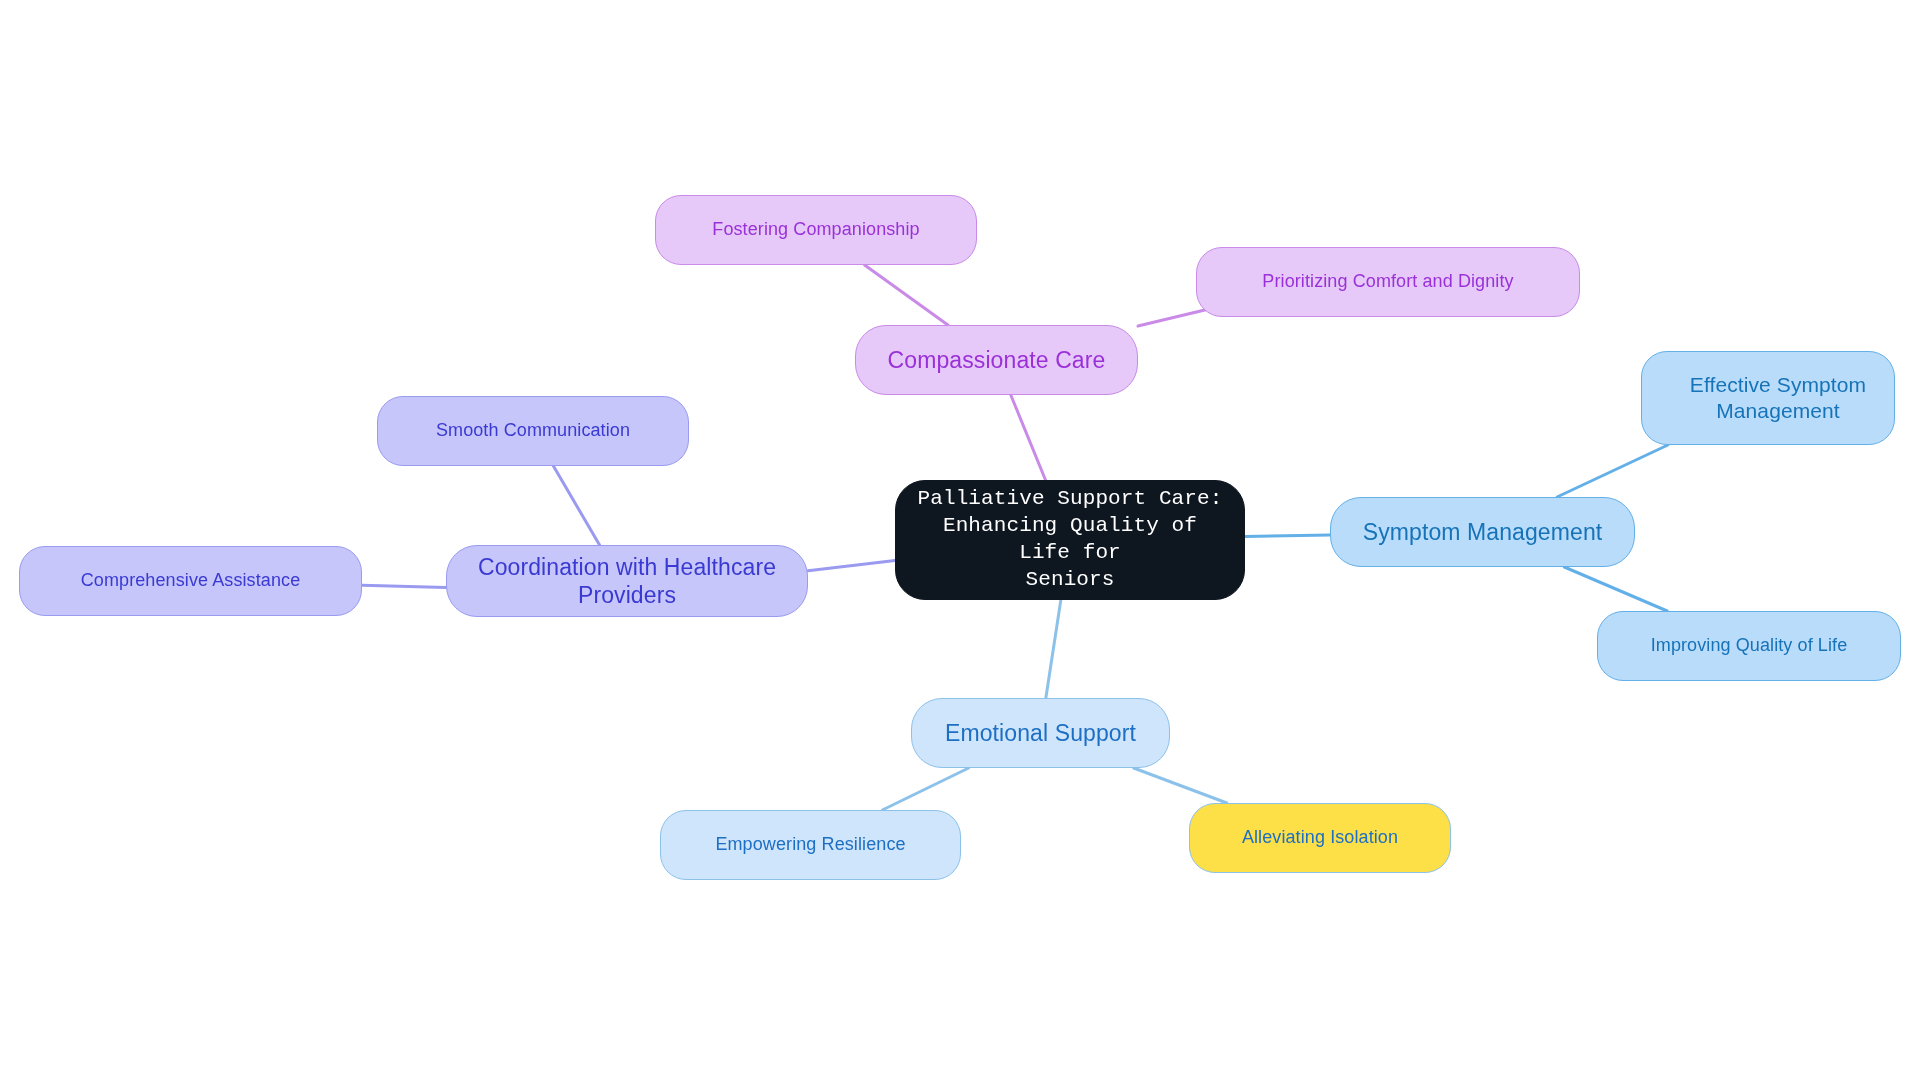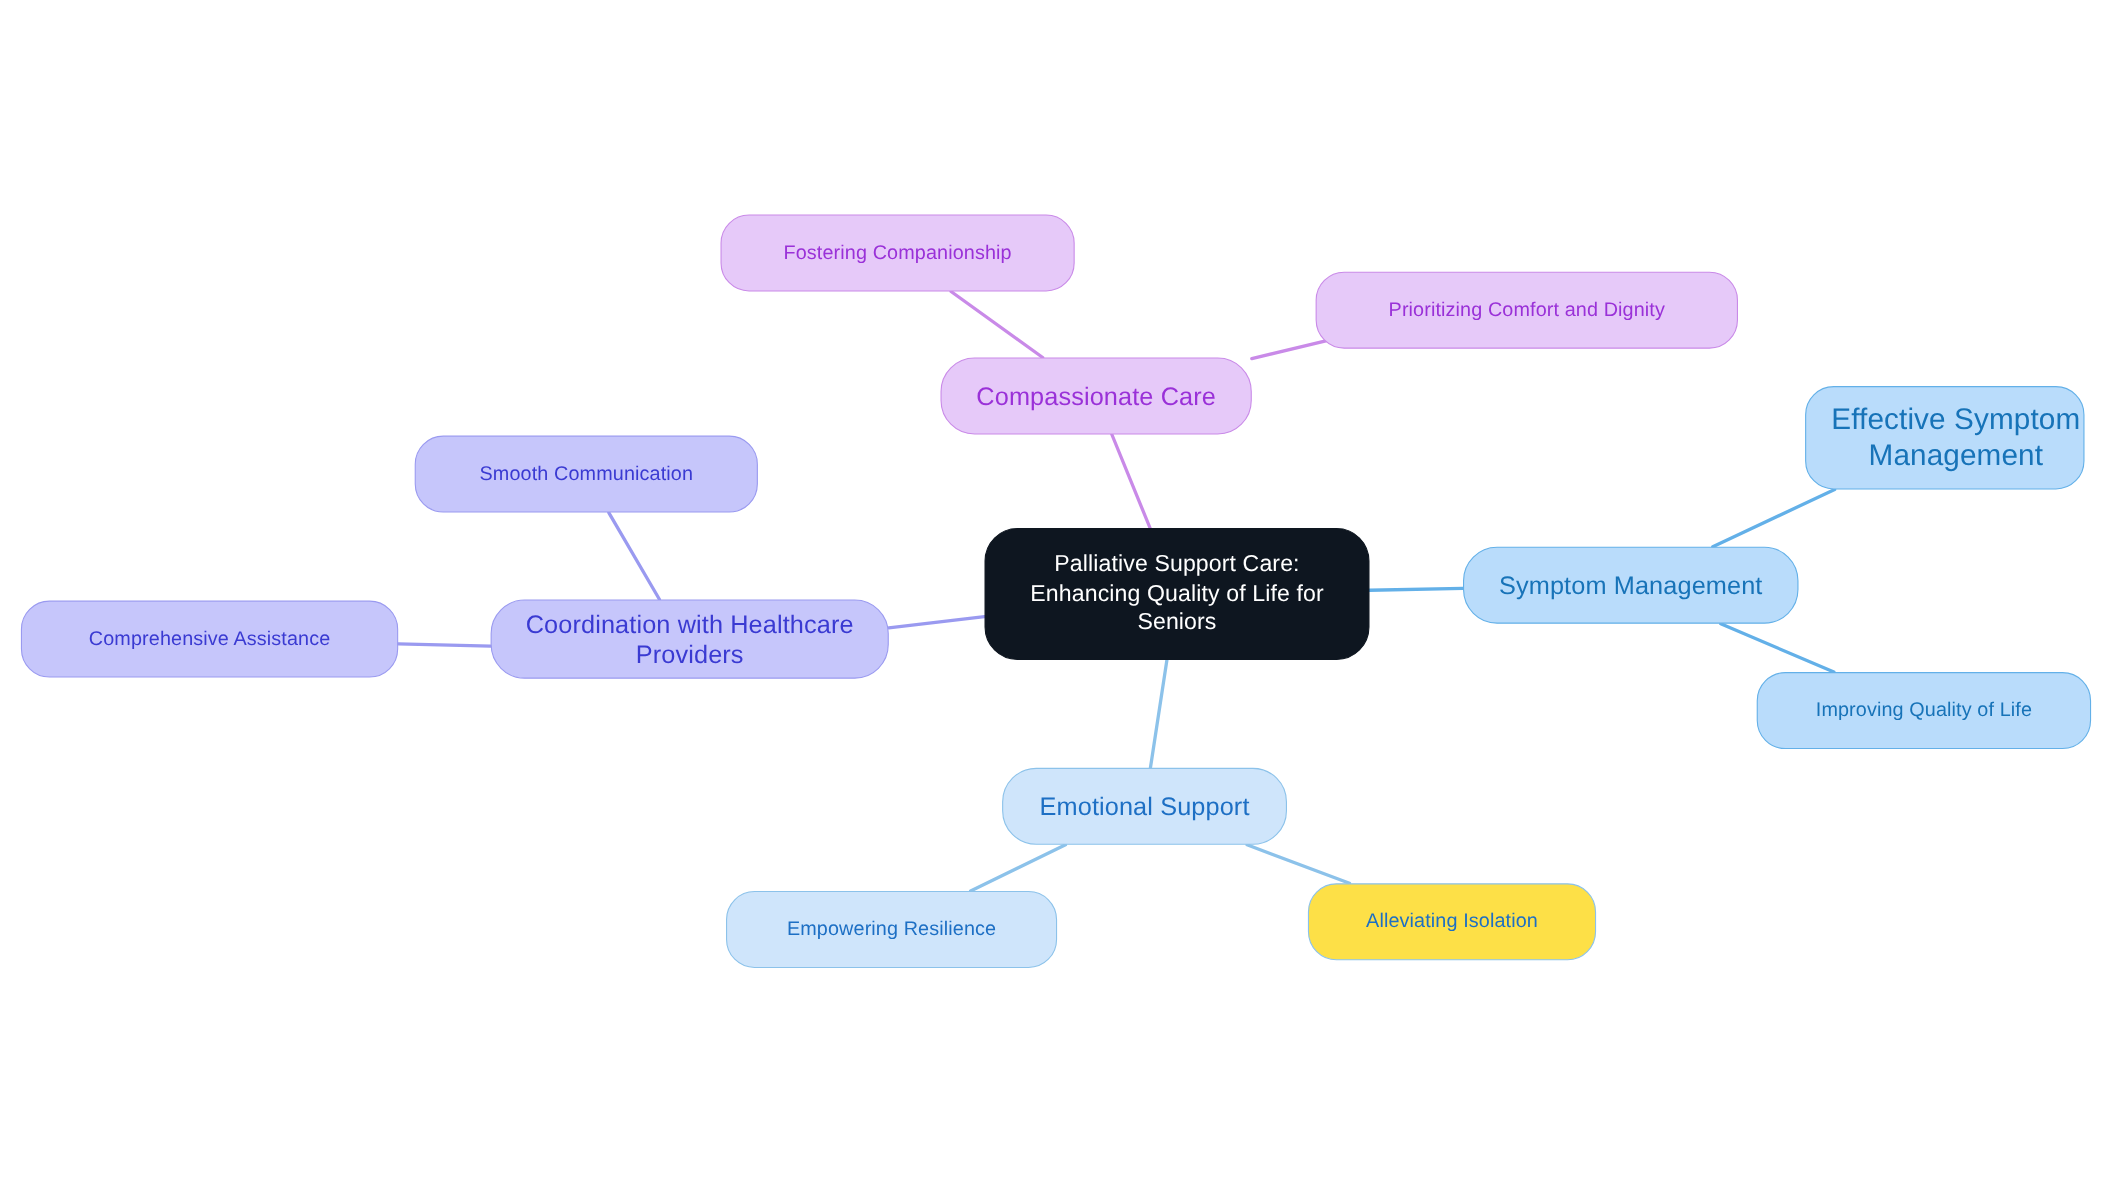--- a/index.html
+++ b/index.html
@@ -40,21 +40,21 @@
   }
   .node-root {
     border-radius: 30px;
     border-width: 1px;
     font-size: 21px;
     padding: 6px 18px;
     line-height: 1.28;
   }
   .node-branch  { font-size: 23px; border-radius: 31px; }
   .node-leaf    { font-size: 18px; }
-  .node-leaf-2l { font-size: 27px; padding-left: 20px; }
+  .node-leaf-2l { font-size: 21px; padding-left: 20px; }
 </style>
 </head>
 <body>
 
 <div id="stage" style="background: rgb(255, 255, 255); width: 1920px; height: 1083px;">
 
   <svg id="edges" viewBox="0 0 1920 1083" xmlns="http://www.w3.org/2000/svg">
       <line x1="1045.50" y1="480.00" x2="1010.79" y2="395.00" stroke="#c98ae8" stroke-width="3" stroke-linecap="round"></line>
       <line x1="947.90" y1="325.00" x2="864.60" y2="265.00" stroke="#c98ae8" stroke-width="3" stroke-linecap="round"></line>
       <line x1="1138.00" y1="326.03" x2="1242.23" y2="301.00" stroke="#c98ae8" stroke-width="3" stroke-linecap="round"></line>
@@ -62,21 +62,21 @@
       <line x1="1557.07" y1="497.00" x2="1667.86" y2="445.00" stroke="#63b0e8" stroke-width="3" stroke-linecap="round"></line>
       <line x1="1564.32" y1="567.00" x2="1667.18" y2="611.00" stroke="#63b0e8" stroke-width="3" stroke-linecap="round"></line>
       <line x1="1060.83" y1="600.00" x2="1045.85" y2="698.00" stroke="#8cc2ea" stroke-width="3" stroke-linecap="round"></line>
       <line x1="968.63" y1="768.00" x2="882.38" y2="810.00" stroke="#8cc2ea" stroke-width="3" stroke-linecap="round"></line>
       <line x1="1133.67" y1="768.00" x2="1226.83" y2="803.00" stroke="#8cc2ea" stroke-width="3" stroke-linecap="round"></line>
       <line x1="895.00" y1="560.54" x2="808.00" y2="570.75" stroke="#9a9af0" stroke-width="3" stroke-linecap="round"></line>
       <line x1="599.56" y1="545.00" x2="553.43" y2="466.00" stroke="#9a9af0" stroke-width="3" stroke-linecap="round"></line>
       <line x1="446.00" y1="587.44" x2="362.00" y2="585.32" stroke="#9a9af0" stroke-width="3" stroke-linecap="round"></line>
     </svg>
 
-  <div class="node node-root" style="left: 895px; top: 480px; width: 350px; height: 120px; background: rgb(14, 22, 32); border-color: rgb(14, 22, 32); color: rgb(255, 255, 255);">Palliative Support Care:
+  <div class="node node-root" style="left: 895px; top: 480px; width: 350px; height: 120px; background: rgb(14, 22, 32); border-color: rgb(14, 22, 32); color: rgb(255, 255, 255); font-family: Liberation Mono, monospace;">Palliative Support Care:
 Enhancing Quality of Life for
 Seniors</div>
 
   <div class="node node-branch" style="left: 855px; top: 325px; width: 283px; height: 70px; background: rgb(230, 201, 249); border-color: rgb(201, 138, 232); color: rgb(154, 49, 216);">Compassionate Care</div>
   <div class="node node-leaf" style="left: 655px; top: 195px; width: 322px; height: 70px; background: rgb(230, 201, 249); border-color: rgb(201, 138, 232); color: rgb(154, 49, 216);">Fostering Companionship</div>
   <div class="node node-leaf" style="left: 1196px; top: 231px; width: 384px; height: 70px; background: rgb(230, 201, 249); border-color: rgb(201, 138, 232); color: rgb(154, 49, 216); margin-top: 16px;">Prioritizing Comfort and Dignity</div>
 
   <div class="node node-branch" style="left: 1330px; top: 497px; width: 305px; height: 70px; background: rgb(185, 220, 251); border-color: rgb(99, 176, 232); color: rgb(23, 115, 184);">Symptom Management</div>
   <div class="node node-leaf-2l" style="left: 1641px; top: 351px; width: 254px; height: 94px; background: rgb(185, 220, 251); border-color: rgb(99, 176, 232); color: rgb(23, 115, 184);">Effective Symptom
 Management</div>

